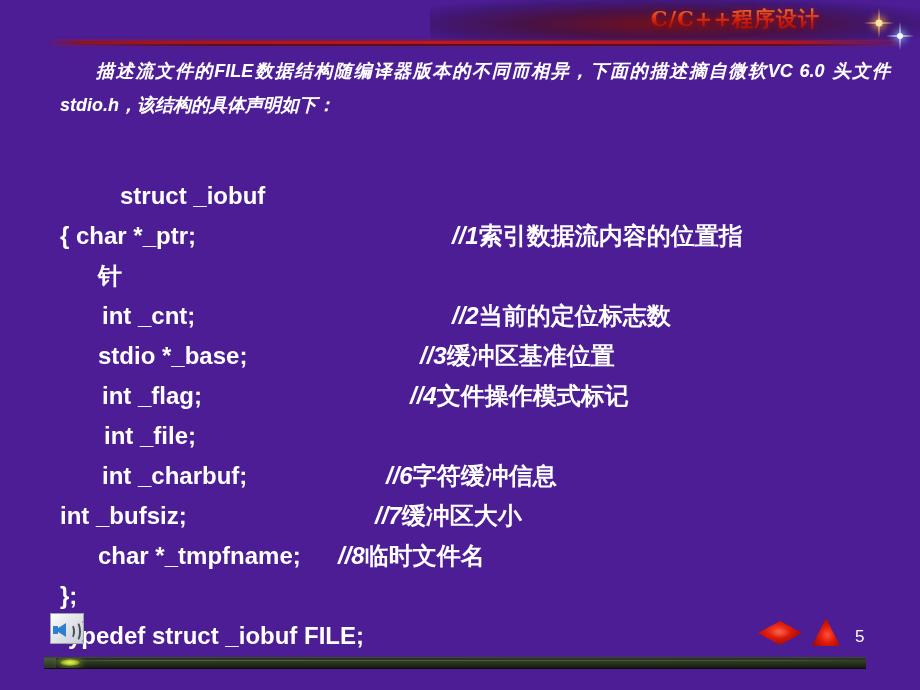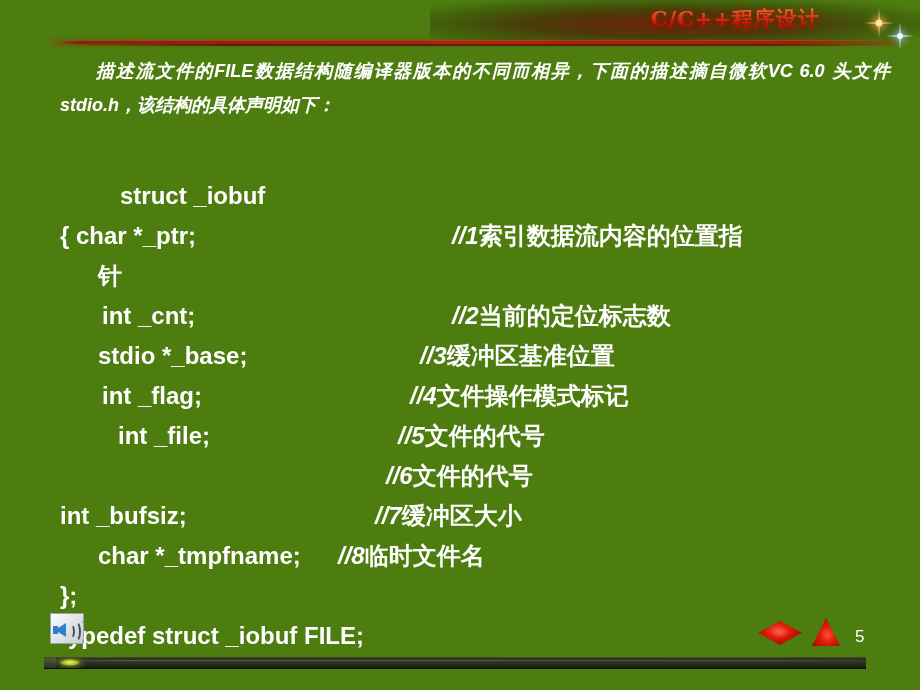--- a/index.html
+++ b/index.html
@@ -5,21 +5,21 @@
 <style>
   html, body {
     margin: 0;
     padding: 0;
     background: #000;
   }
   #slide {
     position: relative;
     width: 920px;
     height: 690px;
-    background: #4d7c0f;
+    background: #4c1d95;
     overflow: hidden;
     font-family: "Liberation Sans", "DejaVu Sans", sans-serif;
     -webkit-font-smoothing: antialiased;
   }
 
   
   .header-band {
     position: absolute;
     left: 0; top: 0;
     width: 920px;
@@ -318,22 +318,22 @@
     <span>描述流文件的</span><span class="lat">FILE</span><span>数据结构随编译器版本的不同而相异，下面的描述摘自微软</span><span class="lat">VC 6.0</span><span> 头文件</span><span class="lat">stdio.h</span><span>，该结构的具体声明如下：</span>
   </div>
 
   <div class="code" id="code-block">
       <div class="code-row"><span class="cl" style="margin-left: 60px;">struct _iobuf</span></div>
       <div class="code-row"><span class="cl" style="margin-left: 0px;">{   char *_ptr;</span><span class="cmt" style="left: 392px;"><span class="n">//1</span><span>索引数据流内容的位置指</span></span></div>
       <div class="code-row"><span class="cl cont-cn" style="margin-left: 38px;">针</span></div>
       <div class="code-row"><span class="cl" style="margin-left: 42px;">int   _cnt;</span><span class="cmt" style="left: 392px;"><span class="n">//2</span><span>当前的定位标志数</span></span></div>
       <div class="code-row"><span class="cl" style="margin-left: 38px;">stdio *_base;</span><span class="cmt" style="left: 360px;"><span class="n">//3</span><span>缓冲区基准位置</span></span></div>
       <div class="code-row"><span class="cl" style="margin-left: 42px;">int   _flag;</span><span class="cmt" style="left: 350px;"><span class="n">//4</span><span>文件操作模式标记</span></span></div>
-      <div class="code-row"><span class="cl" style="margin-left: 58px;">int   _file;</span><span class="cmt" style="left: 338px;"><span class="n">//5</span><span>文件的代号</span></span></div>
-      <div class="code-row"><span class="cmt" style="left: 326px;"><span class="n">//6</span><span>文件的代号</span></span></div>
+      <div class="code-row"><span class="cl" style="margin-left: 44px;">int   _file;</span></div>
+      <div class="code-row"><span class="cl" style="margin-left: 42px;">int   _charbuf;</span><span class="cmt" style="left: 326px;"><span class="n">//6</span><span>字符缓冲信息</span></span></div>
       <div class="code-row"><span class="cl" style="">int   _bufsiz;</span><span class="cmt" style="left: 315px;"><span class="n">//7</span><span>缓冲区大小</span></span></div>
       <div class="code-row"><span class="cl" style="margin-left: 38px;">char *_tmpfname;</span><span class="cmt" style="left: 278px;"><span class="n">//8</span><span>临时文件名</span></span></div>
       <div class="code-row"><span class="cl" style="margin-left: 0px;">};</span></div>
       <div class="code-row"><span class="cl" style="margin-left: 0px;">typedef struct _iobuf FILE;</span></div>
     </div>
 
   <div class="speaker-icon">
     <span class="box"></span>
     <span class="cone"></span>
     <span class="w1"></span>

